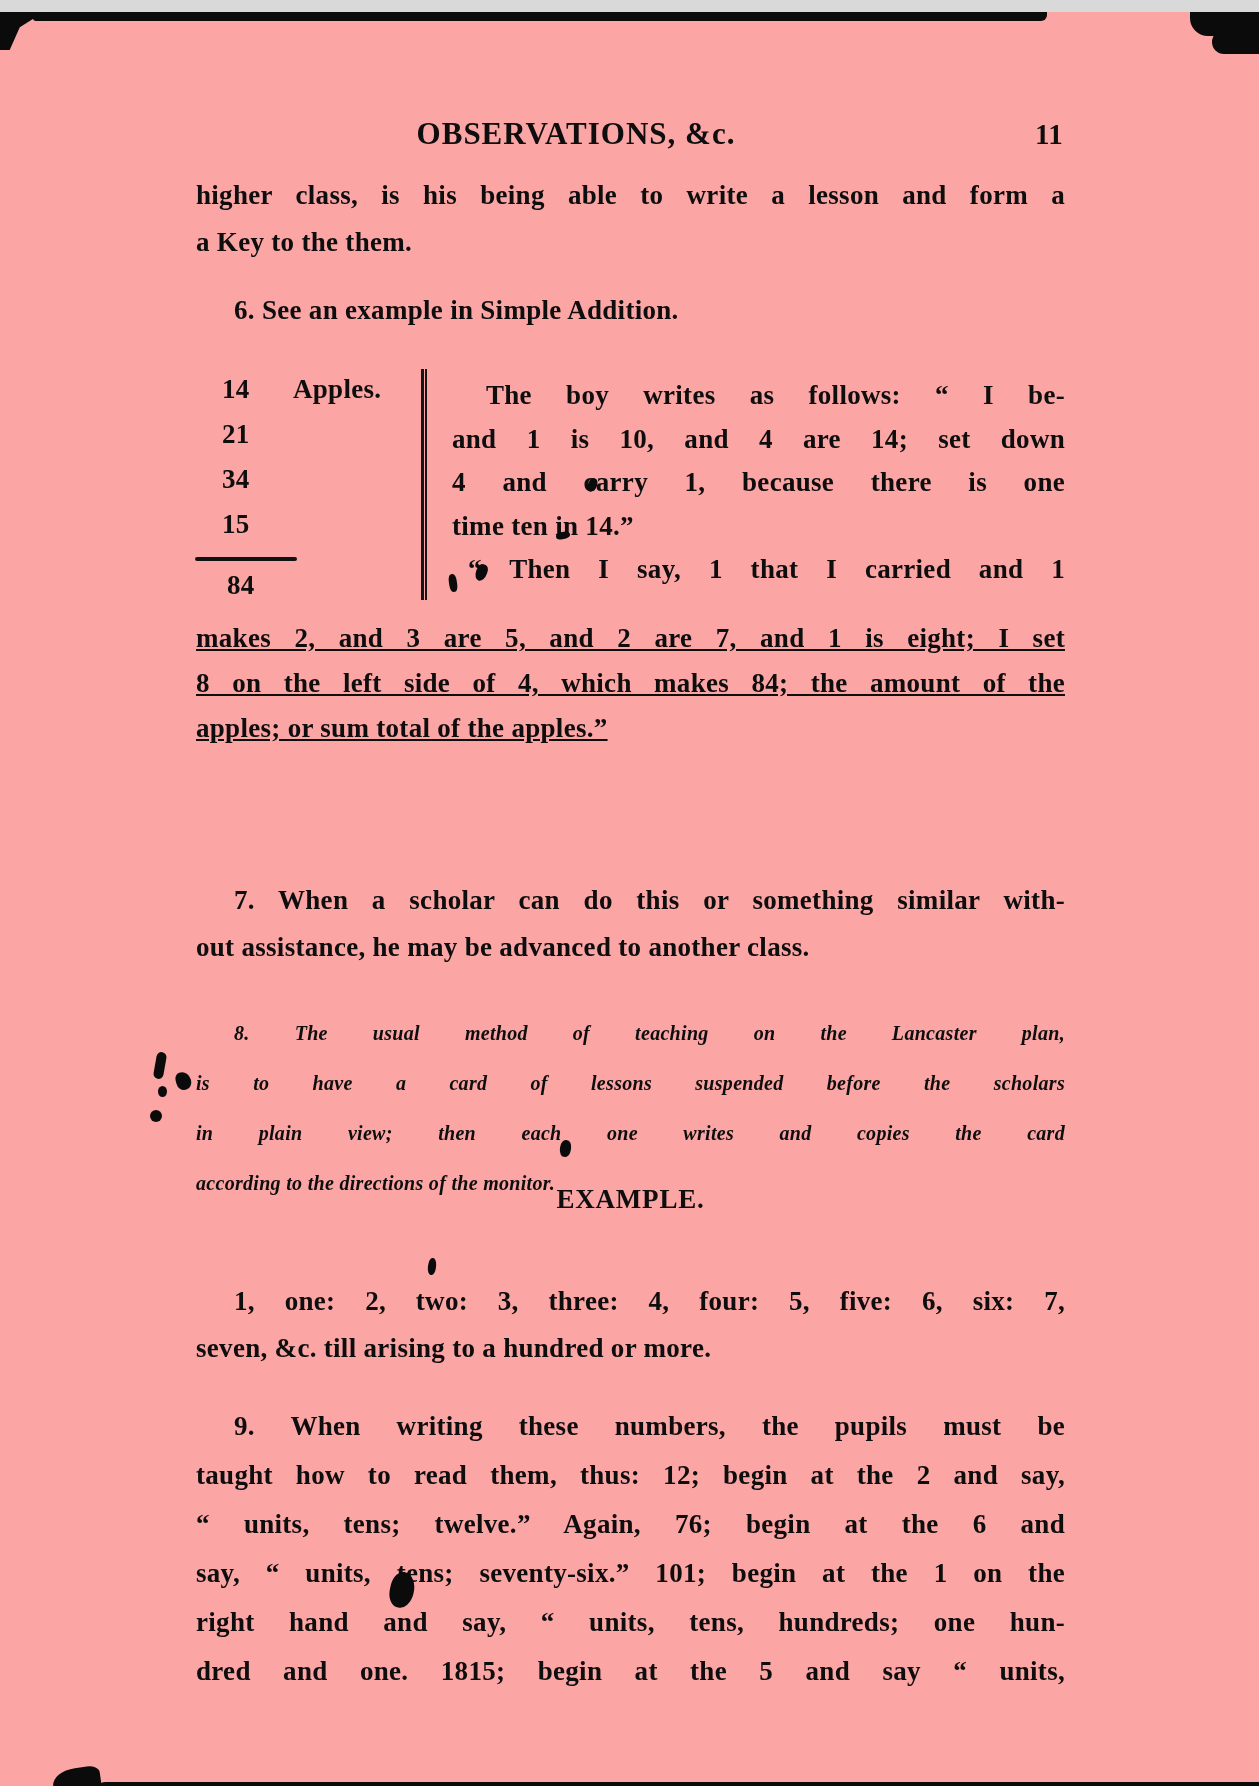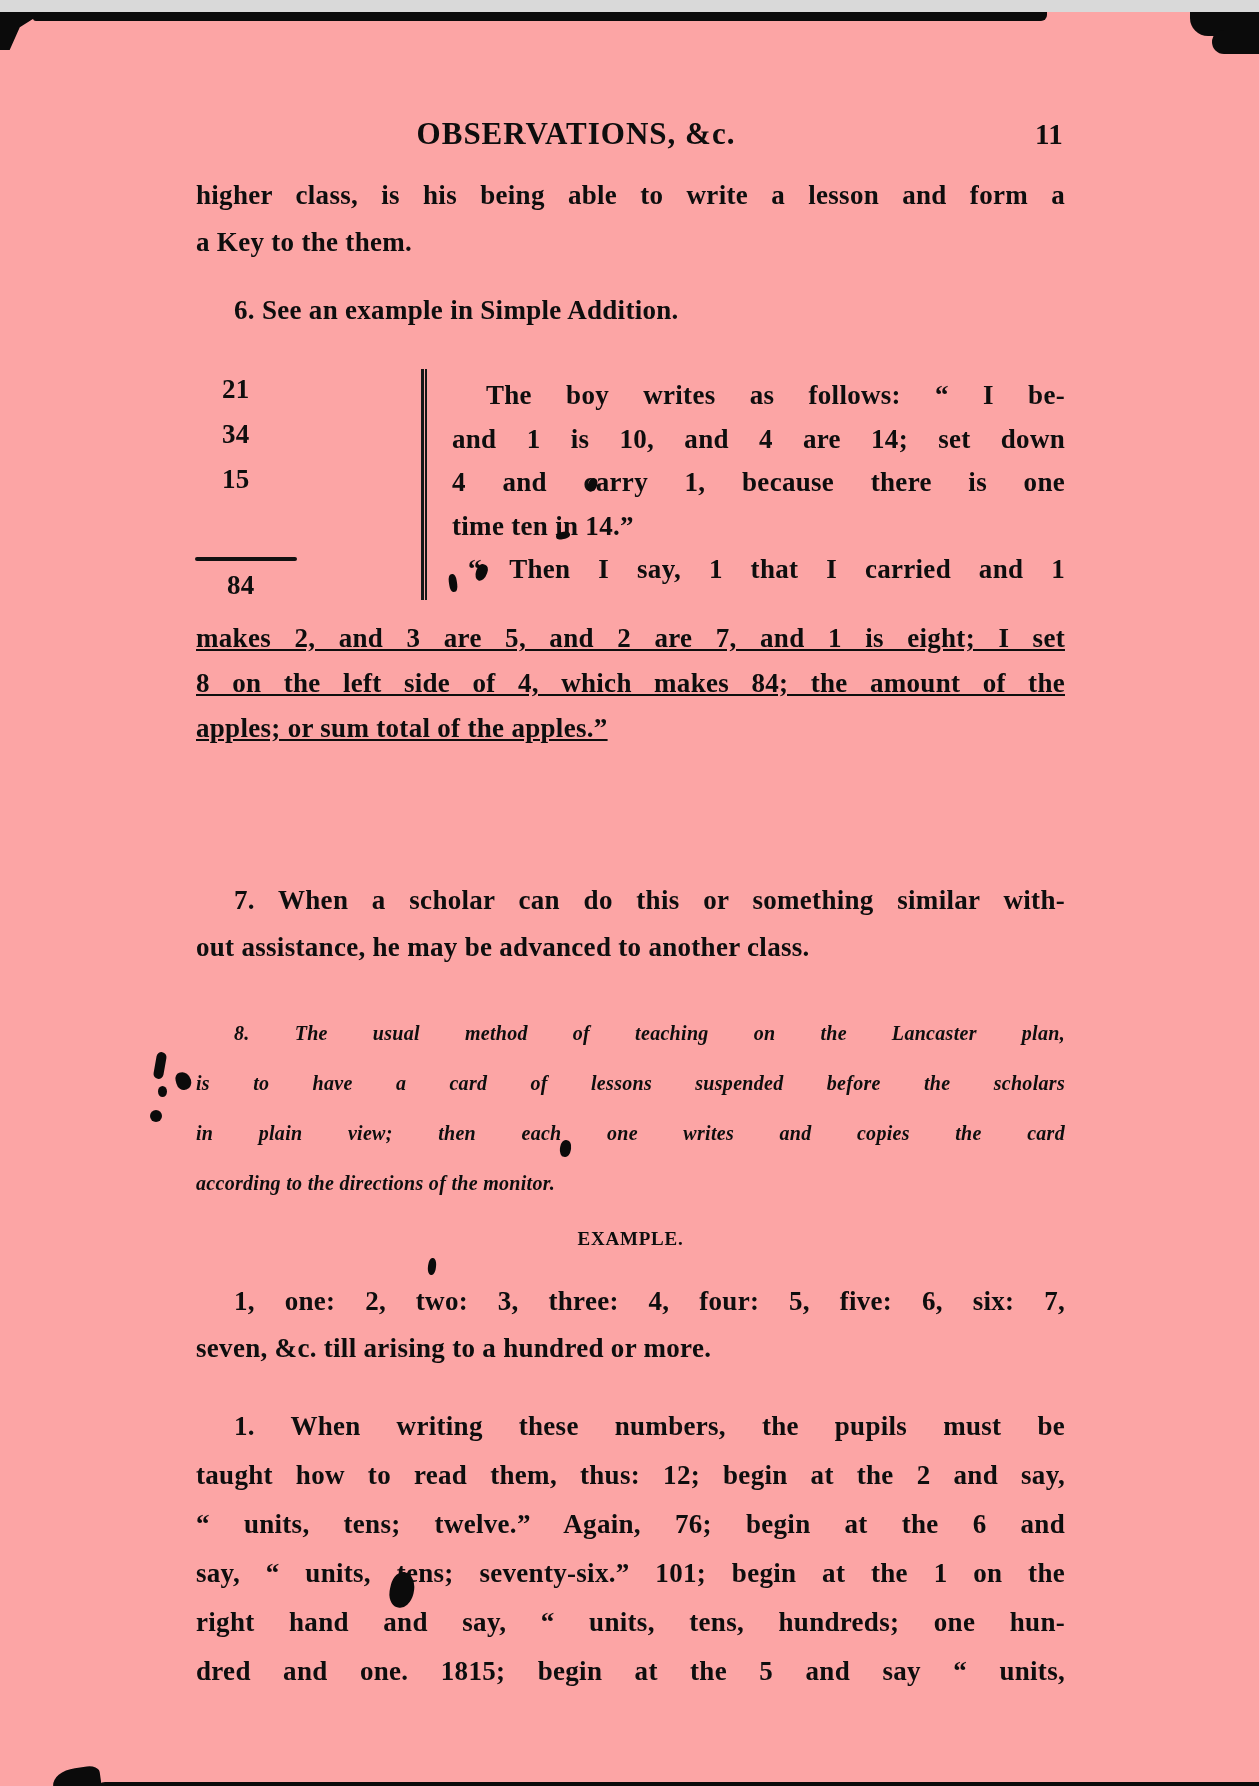--- a/index.html
+++ b/index.html
@@ -39,21 +39,21 @@
   .narr{left:452px;top:362px;width:613px;font-size:27px;line-height:43.5px;}
   .ind34{text-indent:34px;}
   .ind16{text-indent:16px;}
   .cont{left:196px;top:604px;width:869px;font-size:27px;line-height:45px;text-decoration:underline;}
 
   
   .sec7{left:196px;top:865px;width:869px;font-size:27px;line-height:47px;}
   
   .sec8{left:196px;top:996px;width:869px;font-size:20px;line-height:50px;font-style:italic;}
   
-  .ex-head{left:196px;top:1216px;width:869px;text-align:center;font-size:19px;letter-spacing:.8px;}
+  .ex-head{left:196px;top:1172px;width:869px;text-align:center;font-size:27px;letter-spacing:.8px;}
   .ex-lines{left:196px;top:1266px;width:869px;font-size:27px;line-height:47px;}
   
   .sec9{left:196px;top:1390px;width:869px;font-size:27px;line-height:49px;}
 
   
   .artifact{position:absolute;background:#0b0b0b;}
   #a-top{left:33px;top:0;width:1014px;height:9px;border-radius:0 0 6px 3px;}
   #a-tl{left:0;top:0;width:44px;height:38px;clip-path:polygon(0 0,100% 0,45% 40%,22% 100%,0 100%);}
   #a-tr1{left:1190px;top:0;width:69px;height:24px;border-radius:0 0 0 18px;}
   #a-tr2{left:1212px;top:18px;width:47px;height:24px;border-radius:12px 0 0 12px;}
@@ -84,20 +84,23 @@
   <div class="blk intro">
     <div class="line jl">higher class, is his being able to write a lesson and form a</div>
     <div class="line">a Key to the them.</div>
   </div>
 
   <div class="blk sec6">
     <div class="line indent">6. See an example in Simple Addition.</div>
   </div>
 
   <div class="blk add-col">
+    <div class="add-row">
+      <span class="num">14</span><span>Apples.</span>
+    </div>
     <div class="add-row">
       <span class="num">21</span>
     </div>
     <div class="add-row">
       <span class="num">34</span>
     </div>
     <div class="add-row">
       <span class="num">15</span>
     </div>
   </div>
@@ -134,21 +137,21 @@
     <div class="line">according to the directions of the monitor.</div>
   </div>
 
   <div class="blk ex-head">EXAMPLE.</div>
   <div class="blk ex-lines">
     <div class="line jl indent">1, one: 2, two: 3, three: 4, four: 5, five: 6, six: 7,</div>
     <div class="line">seven, &amp;c. till arising to a hundred or more.</div>
   </div>
 
   <div class="blk sec9">
-    <div class="line jl indent">1. When writing these numbers, the pupils must be</div>
+    <div class="line jl indent">9. When writing these numbers, the pupils must be</div>
     <div class="line jl">taught how to read them, thus: 12; begin at the 2 and say,</div>
     <div class="line jl">“ units, tens; twelve.” Again, 76; begin at the 6 and</div>
     <div class="line jl">say, “ units, tens; seventy-six.” 101; begin at the 1 on the</div>
     <div class="line jl">right hand and say, “ units, tens, hundreds; one hun-</div>
     <div class="line jl">dred and one. 1815; begin at the 5 and say “ units,</div>
   </div>
 
   <div class="artifact" id="a-top"></div>
   <div class="artifact" id="a-tl"></div>
   <div class="artifact" id="a-tr1"></div>

